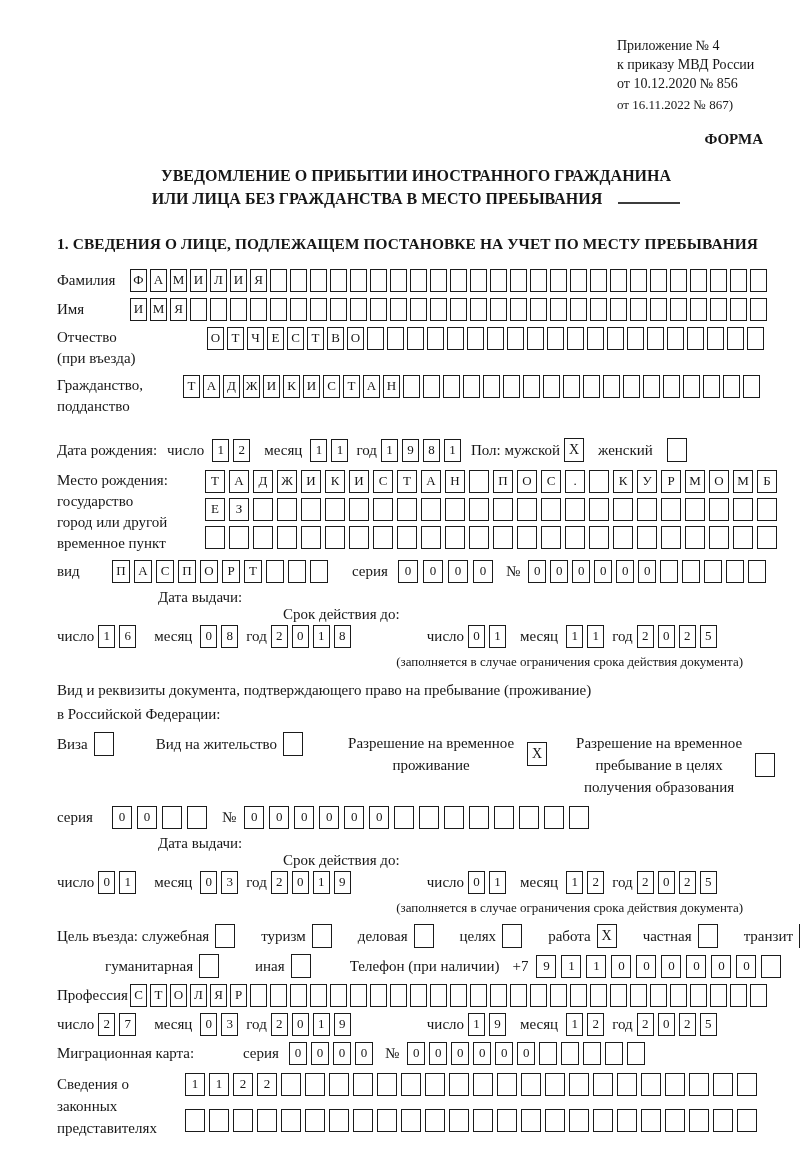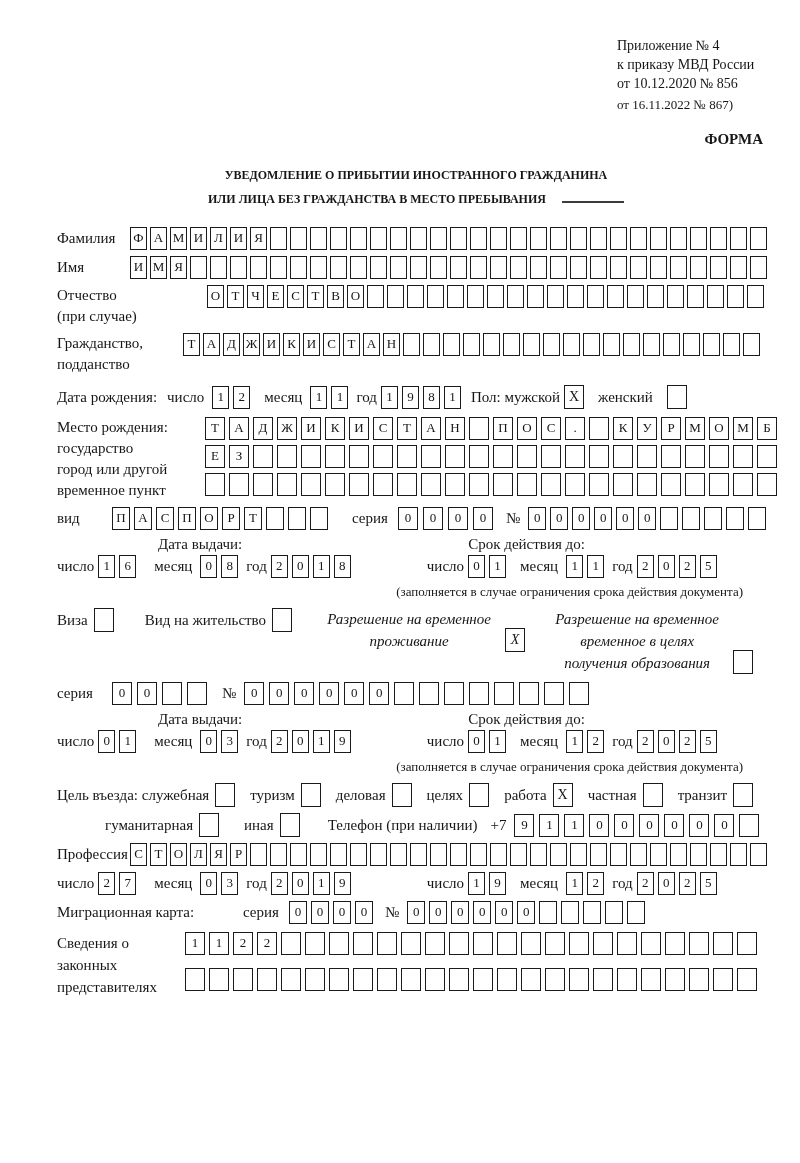--- a/index.html
+++ b/index.html
@@ -10,21 +10,21 @@
     background:#fff; overflow:hidden;
   }
   .nowrap { white-space:nowrap; }
 
   
   .hdr-note { margin-left:560px; line-height:19px; font-size:14px; }
   .hdr-note .amendment { font-size:13px; line-height:17px; margin-top:3px; }
   .forma { text-align:right; padding-right:12px; font-weight:bold; margin-top:18px; font-size:15px; }
 
   
-  .title { text-align:center; font-weight:bold; font-size:12px; line-height:23px; margin-top:16px; }
+  .title { text-align:center; font-weight:bold; font-size:16px; line-height:23px; margin-top:16px; }
   .blank { display:inline-block; width:62px; height:14px; border-bottom:2.2px solid #3c3c3c; margin-left:16px; }
 
   .section-heading { font-weight:bold; font-size:15.4px; margin-top:25px; letter-spacing:0.1px; }
 
   
   .row { display:flex; align-items:center; margin-bottom:6px; white-space:nowrap; }
   .row.top { align-items:flex-start; }
   .label { flex-shrink:0; }
   .lblcol { flex-shrink:0; line-height:21px; }
   .grid { display:inline-flex; flex-shrink:0; }
@@ -42,30 +42,30 @@
     display:inline-block; box-sizing:border-box; width:20px; height:24px;
     border:1.5px solid #1b1b1b; text-align:center; line-height:21px;
     font-size:14px; flex-shrink:0; background:#fff;
   }
 
   .ml4{margin-left:4px}.ml6{margin-left:6px}.ml8{margin-left:8px}.ml10{margin-left:10px}
   .ml14{margin-left:14px}.ml16{margin-left:16px}.ml20{margin-left:20px}.ml24{margin-left:13px}
 
   .doc-heading { text-align:center; font-weight:bold; margin:8px 40px 7px 0; }
 
-  .dates-head { display:flex; margin:4px 0 2px 0; }
+  .dates-head { display:flex; margin:4px 0 2px 0;flex-direction:column; }
   .dates-head .dh1 { margin-left:101px; }
   .dates-head .dh2 { margin-left:226px; }
   .caption-right { text-align:right; padding-right:32px; font-size:13px; margin:1px 0 8px 0; }
 
   .para { line-height:24px; margin-top:4px; }
 
-  .cb-item { display:flex; align-items:center; margin-right:15px; flex-shrink:0; }
+  .cb-item { display:flex; align-items:center; margin-right:26px; flex-shrink:0; }
   .cb-item .checkbox { margin-left:6px; }
-  .cb-multi { display:flex; align-items:flex-end; margin-right:10px; flex-shrink:0;font-style:italic; }
+  .cb-multi { display:flex; align-items:center; margin-right:10px; flex-shrink:0; }
   .cb-multi .cb-text { text-align:center; line-height:22px; }
   .cb-multi .checkbox { margin-left:8px; }
   .mr-grids .grid { display:flex; margin-bottom:5px; }
 
   .reps-grids .grid { display:flex; margin-bottom:13px; }
 </style>
 </head>
 <body>
 
 <div class="page">
@@ -79,20 +79,21 @@
     </div>
   </div>
 
   <div class="forma">ФОРМА</div>
 
   <div class="title">
     <div>УВЕДОМЛЕНИЕ О ПРИБЫТИИ ИНОСТРАННОГО ГРАЖДАНИНА</div>
     <div class="nowrap"><span>ИЛИ ЛИЦА БЕЗ ГРАЖДАНСТВА В МЕСТО ПРЕБЫВАНИЯ</span><span class="blank"></span></div>
   </div>
 
+  <div class="section-heading">1. СВЕДЕНИЯ О ЛИЦЕ, ПОДЛЕЖАЩЕМ ПОСТАНОВКЕ НА УЧЕТ ПО МЕСТУ ПРЕБЫВАНИЯ</div>
 
   <div class="row" style="margin-top:16px">
     <span class="label" style="width:73px">Фамилия</span>
     <span class="grid g20">
         <span class="cell">Ф</span>
         <span class="cell">А</span>
         <span class="cell">М</span>
         <span class="cell">И</span>
         <span class="cell">Л</span>
         <span class="cell">И</span>
@@ -159,21 +160,21 @@
         <span class="cell"></span>
         <span class="cell"></span>
         <span class="cell"></span>
         <span class="cell"></span>
       </span>
   </div>
 
   <div class="row top">
     <span class="lblcol" style="width:150px">
       <div>Отчество</div>
-      <div>(при случае)</div>
+      <div>(при въезда)</div>
     </span>
     <span class="grid g20">
         <span class="cell">О</span>
         <span class="cell">Т</span>
         <span class="cell">Ч</span>
         <span class="cell">Е</span>
         <span class="cell">С</span>
         <span class="cell">Т</span>
         <span class="cell">В</span>
         <span class="cell">О</span>
@@ -231,21 +232,21 @@
         <span class="cell"></span>
         <span class="cell"></span>
         <span class="cell"></span>
         <span class="cell"></span>
         <span class="cell"></span>
         <span class="cell"></span>
         <span class="cell"></span>
       </span>
   </div>
 
-  <div class="row" style="margin-top:10px">
+  <div class="row" style="margin-top:21px">
     <span class="label">Дата рождения:</span>
     <span class="label ml10">число</span>
     <span class="grid date ml8">
         <span class="cell">1</span>
         <span class="cell">2</span>
       </span>
     <span class="label ml10">месяц</span>
     <span class="grid date ml8">
         <span class="cell">1</span>
         <span class="cell">1</span>
@@ -425,41 +426,45 @@
     <span class="label ml4">год</span>
     <span class="grid date ml4">
         <span class="cell">2</span>
         <span class="cell">0</span>
         <span class="cell">2</span>
         <span class="cell">5</span>
       </span>
   </div>
   <div class="caption-right">(заполняется в случае ограничения срока действия документа)</div>
 
+  <div class="para">
+    <div>Вид и реквизиты документа, подтверждающего право на пребывание (проживание)</div>
+    <div>в Российской Федерации:</div>
+  </div>
 
   <div class="row top" style="margin-top:6px">
     <span class="cb-item">
       <span>Виза</span>
       <span class="checkbox"></span>
     </span>
     <span class="cb-item ml16">
       <span>Вид на жительство</span>
       <span class="checkbox ml10"></span>
     </span>
     <span class="cb-multi ml14">
       <span class="cb-text" style="width:176px">
         <div>Разрешение на временное</div>
         <div>проживание</div>
       </span>
       <span class="checkbox">X</span>
     </span>
     <span class="cb-multi ml14">
       <span class="cb-text" style="width:176px">
         <div>Разрешение на временное</div>
-        <div>временное в целях</div>
+        <div>пребывание в целях</div>
         <div>получения образования</div>
       </span>
       <span class="checkbox"></span>
     </span>
   </div>
 
   <div class="row" style="margin-top:8px">
     <span class="label" style="width:55px">серия</span>
     <span class="grid g25">
         <span class="cell">0</span>

